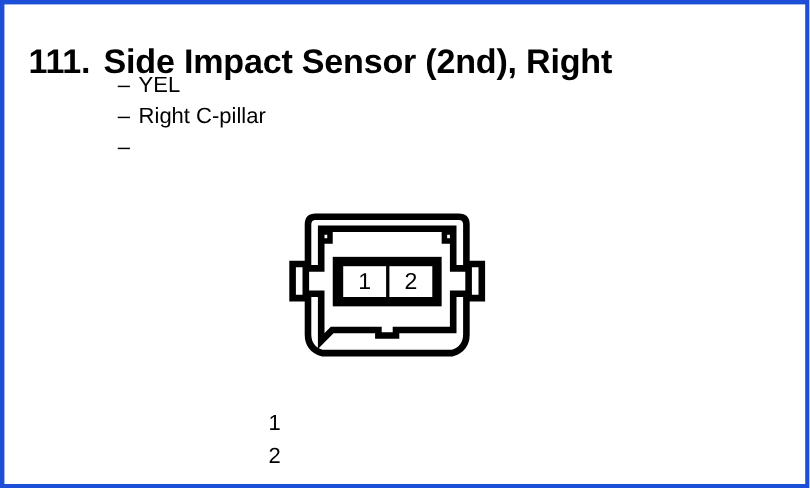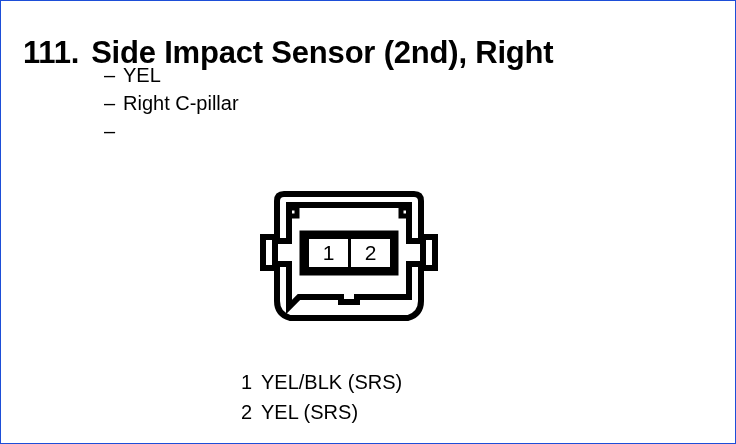--- a/index.html
+++ b/index.html
@@ -12,21 +12,21 @@
     font-family: "Liberation Sans", sans-serif;
     color: #000000;
   }
   #page {
     position: relative;
     width: 736px;
     height: 444px;
     background: #ffffff;
     overflow: hidden;
     box-sizing: border-box;
-    border: 1px solid #1d4ed8;
+    border: 4px solid #1d4ed8;
   }
 
   
   #header-block {
     position: absolute;
     left: 0;
     top: 12px;
     width: 736px;
     height: 40px;
   }
@@ -182,21 +182,19 @@
       <text x="81.5" y="74.5" text-anchor="middle" font-family="Liberation Sans, sans-serif" font-size="21" fill="#000000">1</text>
 
       <rect x="104" y="54" width="39" height="28" fill="#ffffff"></rect>
       <text x="123.5" y="74.5" text-anchor="middle" font-family="Liberation Sans, sans-serif" font-size="21" fill="#000000">2</text>
     </svg>
   </div>
 
   <div id="pin-legend">
     <div class="legend-row">
       <span class="legend-num">1</span>
-      <span>YEL/BLK (SRS)</span>
     </div>
     <div class="legend-row">
       <span class="legend-num">2</span>
-      <span>YEL (SRS)</span>
     </div>
   </div>
 
 </div>
 
 </body></html>

